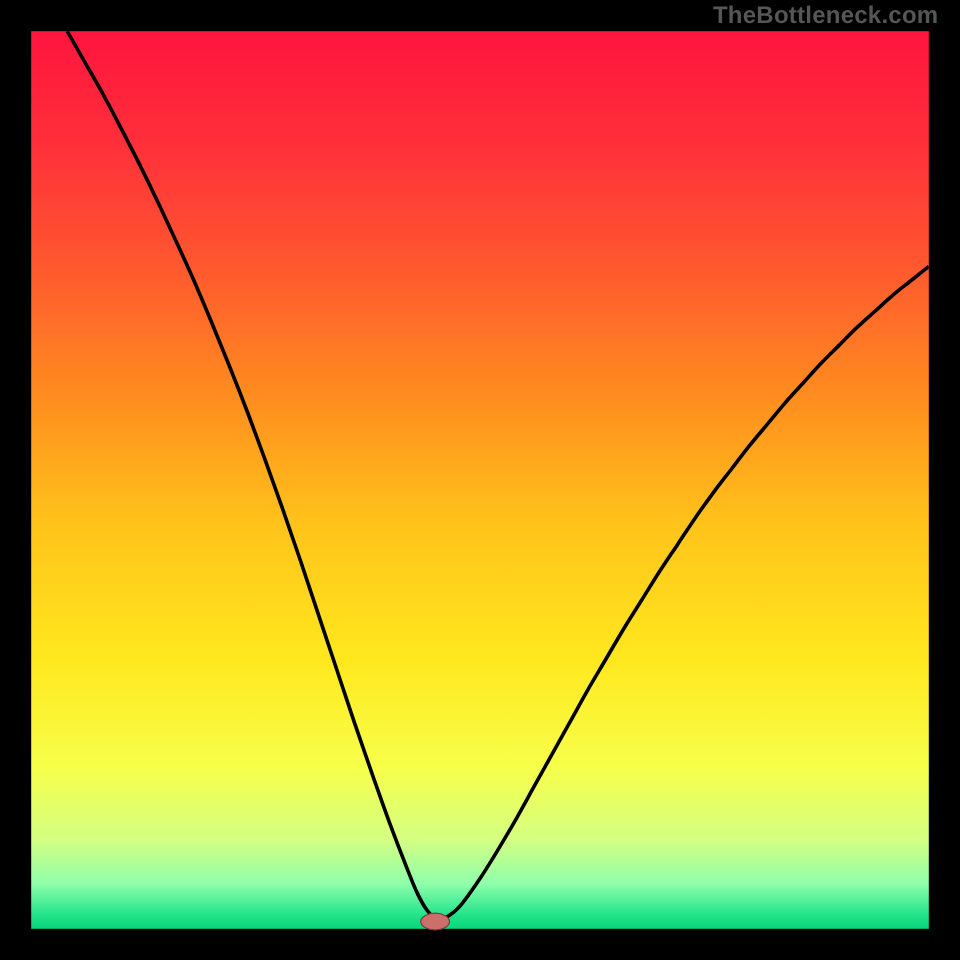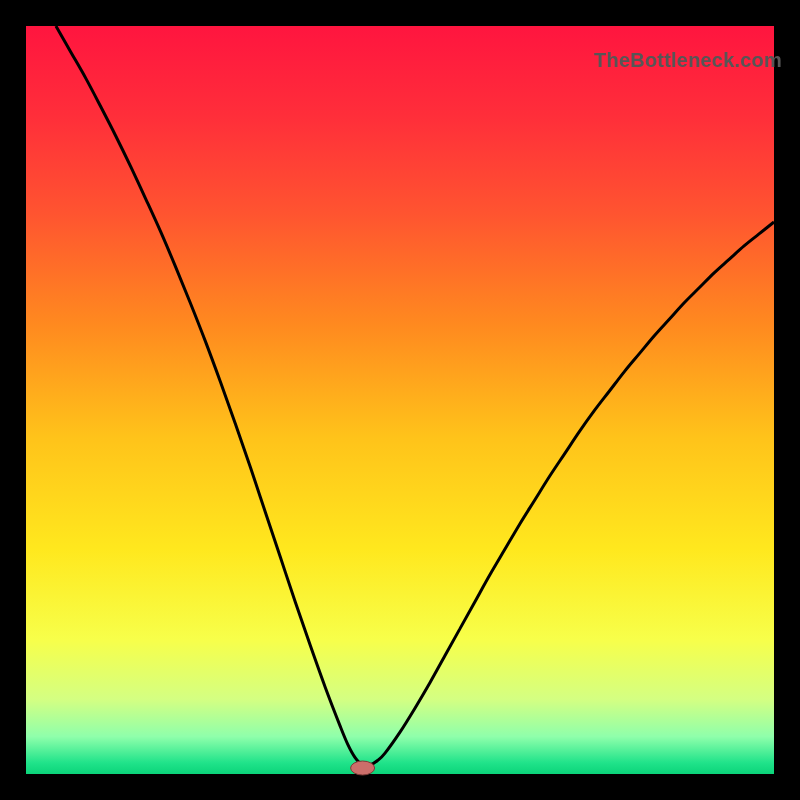--- a/index.html
+++ b/index.html
@@ -19,21 +19,20 @@
   .watermark {
     position: absolute;
     top: 2px;
     right: 18px;
     font-family: Arial, Helvetica, sans-serif;
     font-size: 20px;
     font-weight: 600;
     color: #565656;
     letter-spacing: 0.2px;
     user-select: none;
-    margin-top: 47px;
   }
   svg {
     position: absolute;
     top: 0;
     left: 0;
   }
 </style>
 </head>
 <body>
 <div class="stage">

